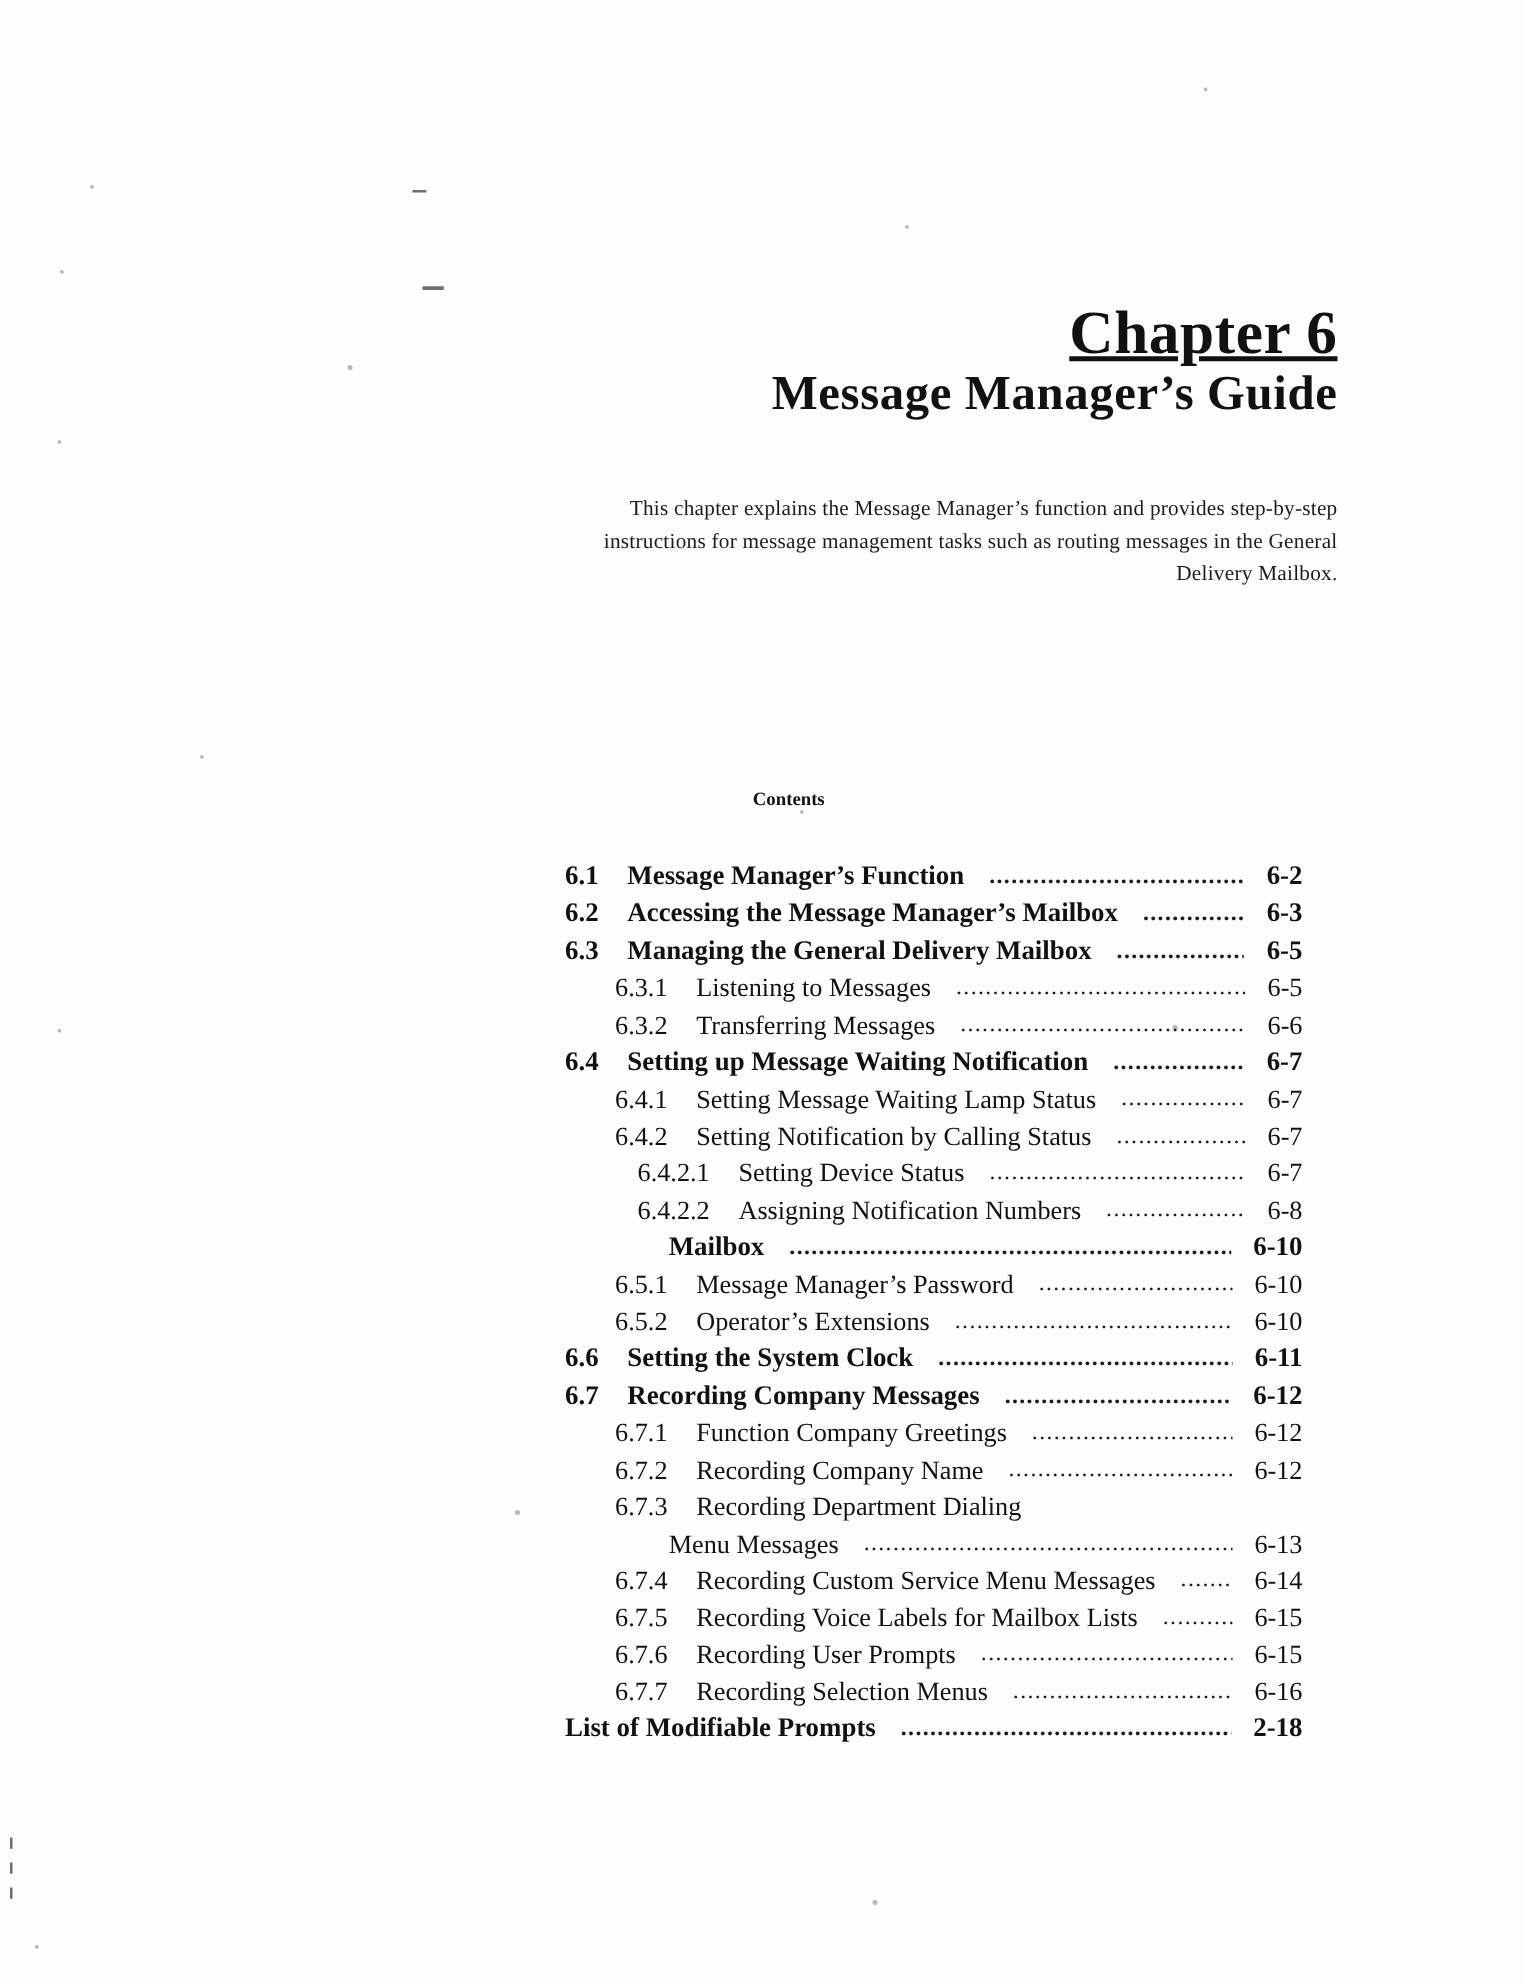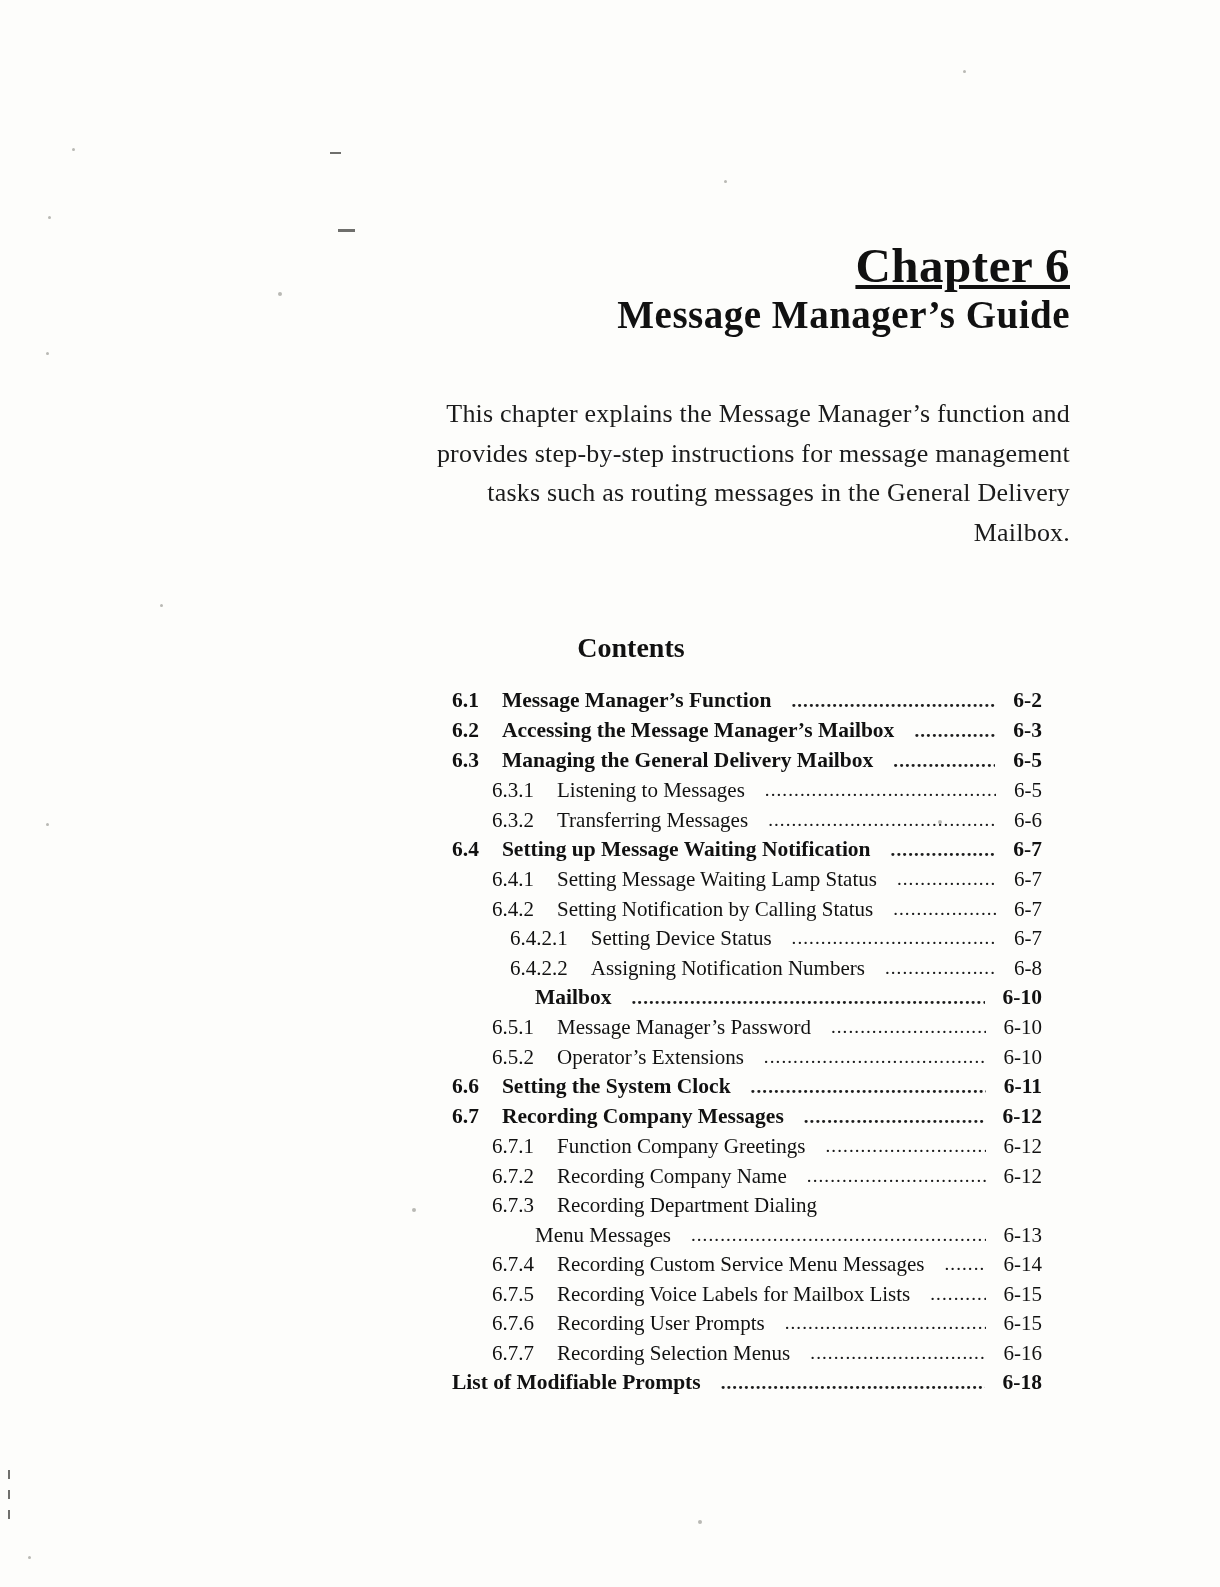--- a/index.html
+++ b/index.html
@@ -49,34 +49,34 @@
     letter-spacing: 0.5px;
     line-height: 1.12;
   }
 
   .intro {
     position: absolute;
     left: 430px;
     top: 394px;
     width: 640px;
     text-align: right;
-    font-size: 26px;
+    font-size: 17px;
     line-height: 1.52;
     color: #1b1b1b;
     letter-spacing: 0.2px;
   }
 
   .contents-heading {
     position: absolute;
     top: 632px;
     left: 0;
     width: 1220px;
     text-align: center;
     font-weight: bold;
-    font-size: 28px;
+    font-size: 15px;
     padding-left: 42px;
     box-sizing: border-box;
   }
 
   .toc {
     position: absolute;
     left: 452px;
     top: 690px;
     width: 590px;
   }
@@ -283,17 +283,17 @@
       </div>
       <div class="toc-row lvl2">
         <span class="toc-num">6.7.7</span>
         <span class="toc-label">Recording Selection Menus</span>
         <span class="toc-leader">........................................................................................................................</span>
         <span class="toc-page">6-16</span>
       </div>
       <div class="toc-row listrow">
         <span class="toc-label">List of Modifiable Prompts</span>
         <span class="toc-leader">........................................................................................................................</span>
-        <span class="toc-page">6-18</span>
+        <span class="toc-page">2-18</span>
       </div>
     </div>
 
 </div>
 
 </body></html>

